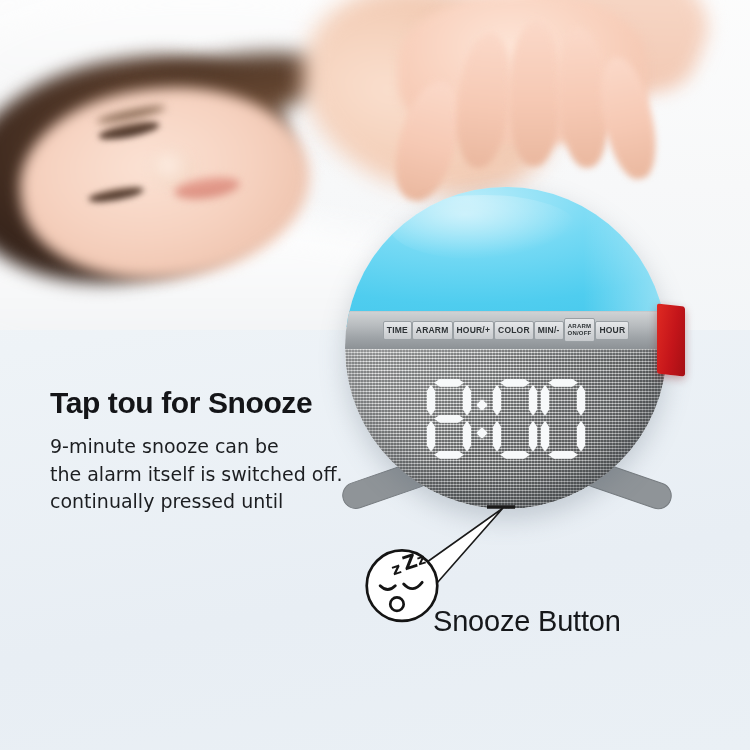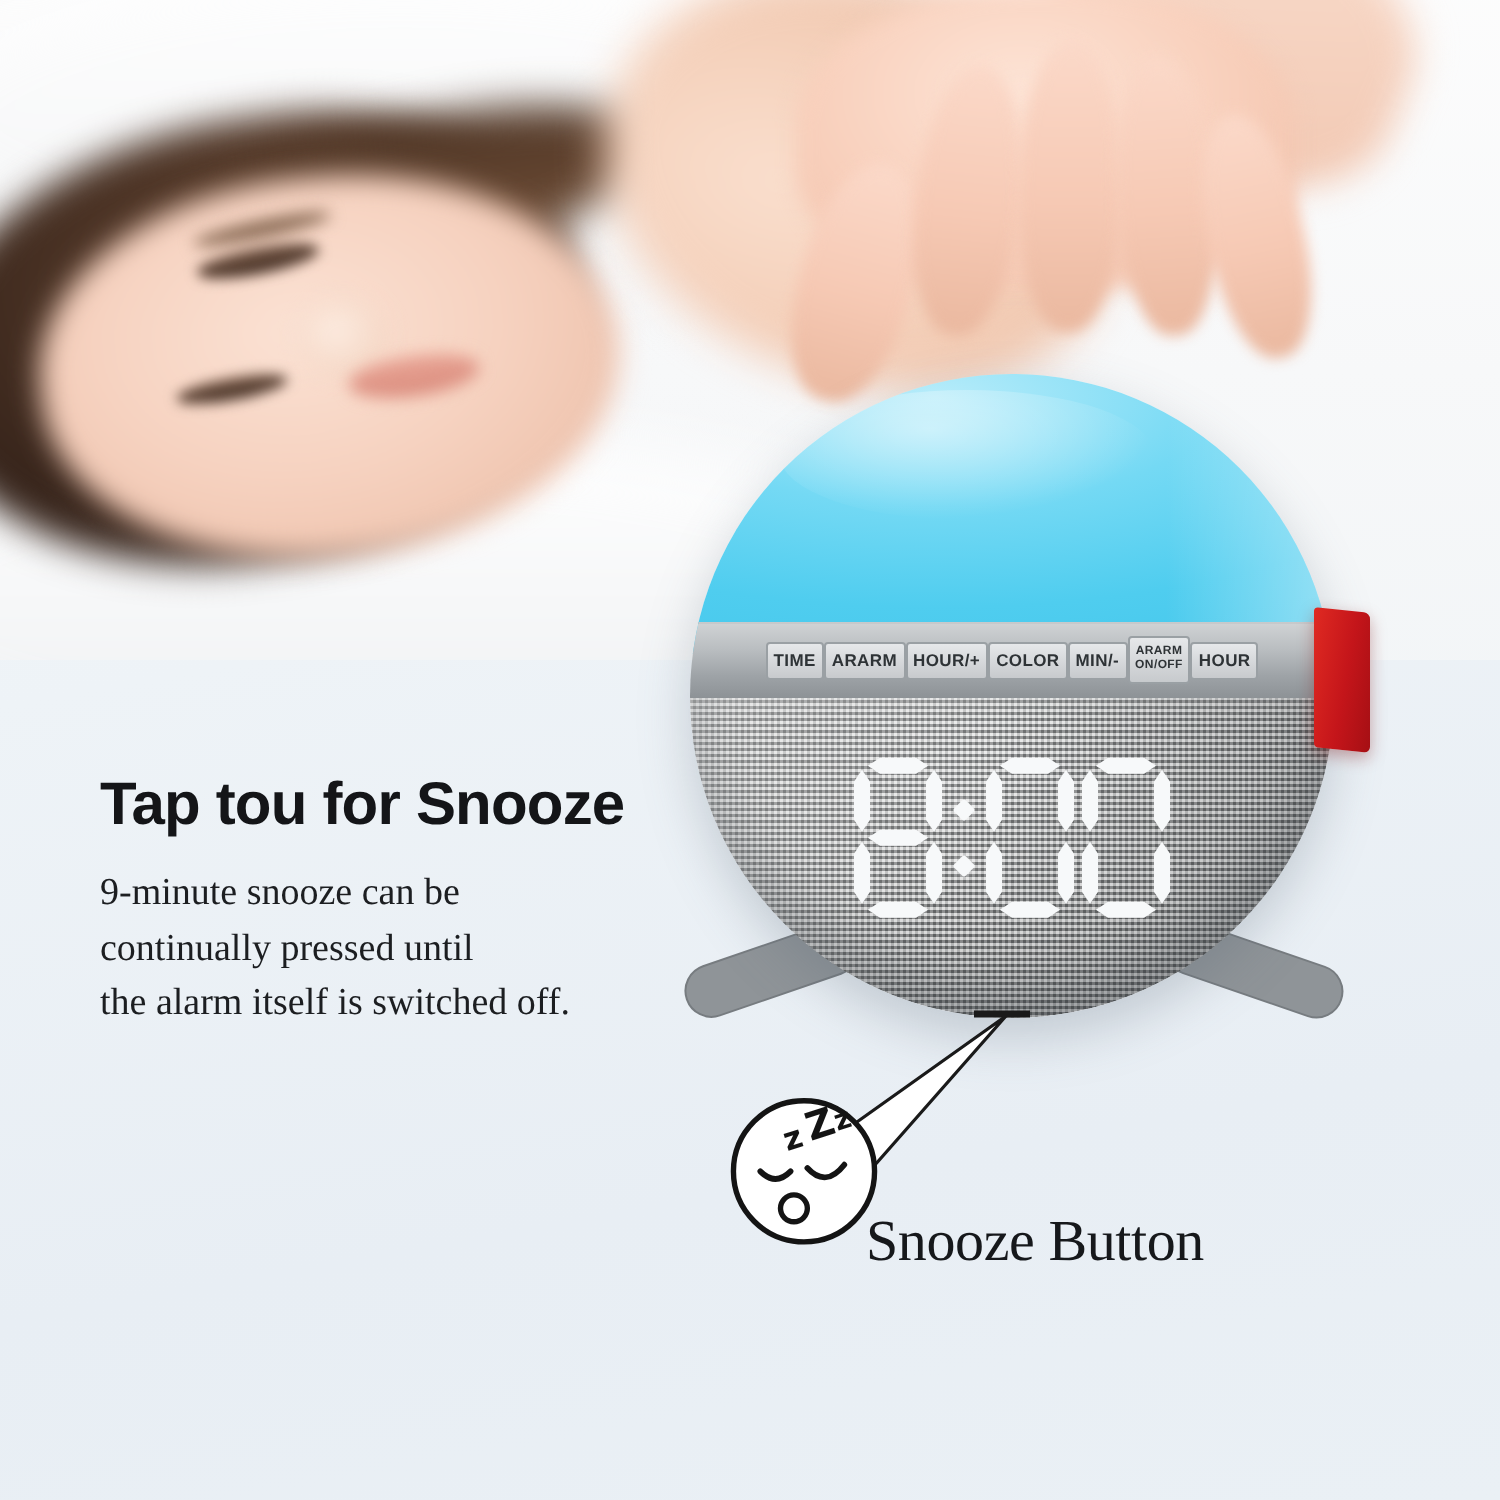--- a/index.html
+++ b/index.html
@@ -265,28 +265,28 @@
   .headline {
     font-size:30px; font-weight:700; color:#141518;
     letter-spacing:-.4px; line-height:1.1;
     font-family:"Liberation Sans", sans-serif;
   }
   .body {
     margin-top:14px;
     font-size:19px; color:#1c1e21; line-height:1.45;
     font-family:"DejaVu Sans", sans-serif;
   }
-  .body span { display:block;font-family:Liberation Serif, serif; }
+  .body span { display:block; }
 
   
   .callout { position:absolute; left:355px; top:500px; width:340px; height:160px; }
   .snooze-label {
     position:absolute; left:78px; top:105px;
     font-size:29px; color:#16181b; letter-spacing:-.2px;
-    font-family:Liberation Serif, serif;
+    font-family:Liberation Sans, sans-serif;
     white-space:nowrap;
   }
   .sleep-icon { position:absolute; left:5px; top:42px; width:84px; height:84px; }
 </style>
 </head>
 <body>
 
 <div id="stage">
 
   <div class="photo">
@@ -381,22 +381,22 @@
       <div class="tri"></div>
     </div>
 
     <div class="red-tab"></div>
   </div>
 
   <div class="copy">
     <div class="headline">Tap tou for Snooze</div>
     <div class="body">
       <span>9-minute snooze can be</span>
+      <span>the alarm itself is switched off.</span>
       <span>continually pressed until</span>
-      <span>the alarm itself is switched off.</span>
     </div>
   </div>
 
   <div class="callout">
     <svg width="340" height="160" style="position:absolute;left:0;top:0;">
       <polygon points="148,8 58,72 60,108" fill="#ffffff" stroke="#1a1a1a" stroke-width="1.6"></polygon>
       <line x1="132" y1="7" x2="160" y2="7" stroke="#1a1a1a" stroke-width="3.5"></line>
     </svg>
 
     <svg class="sleep-icon" viewBox="0 0 100 100">

